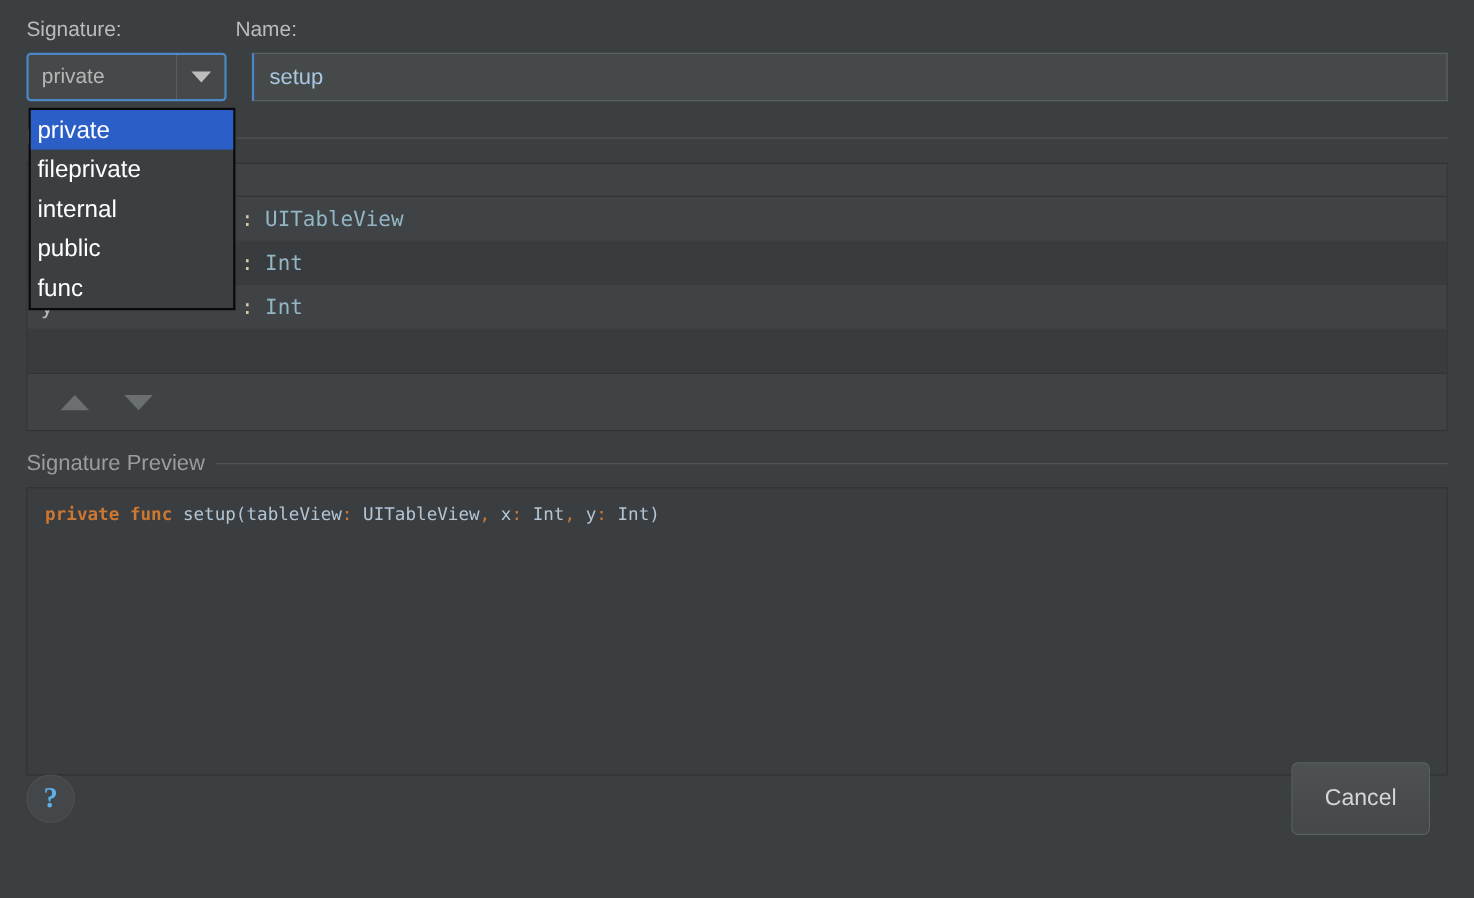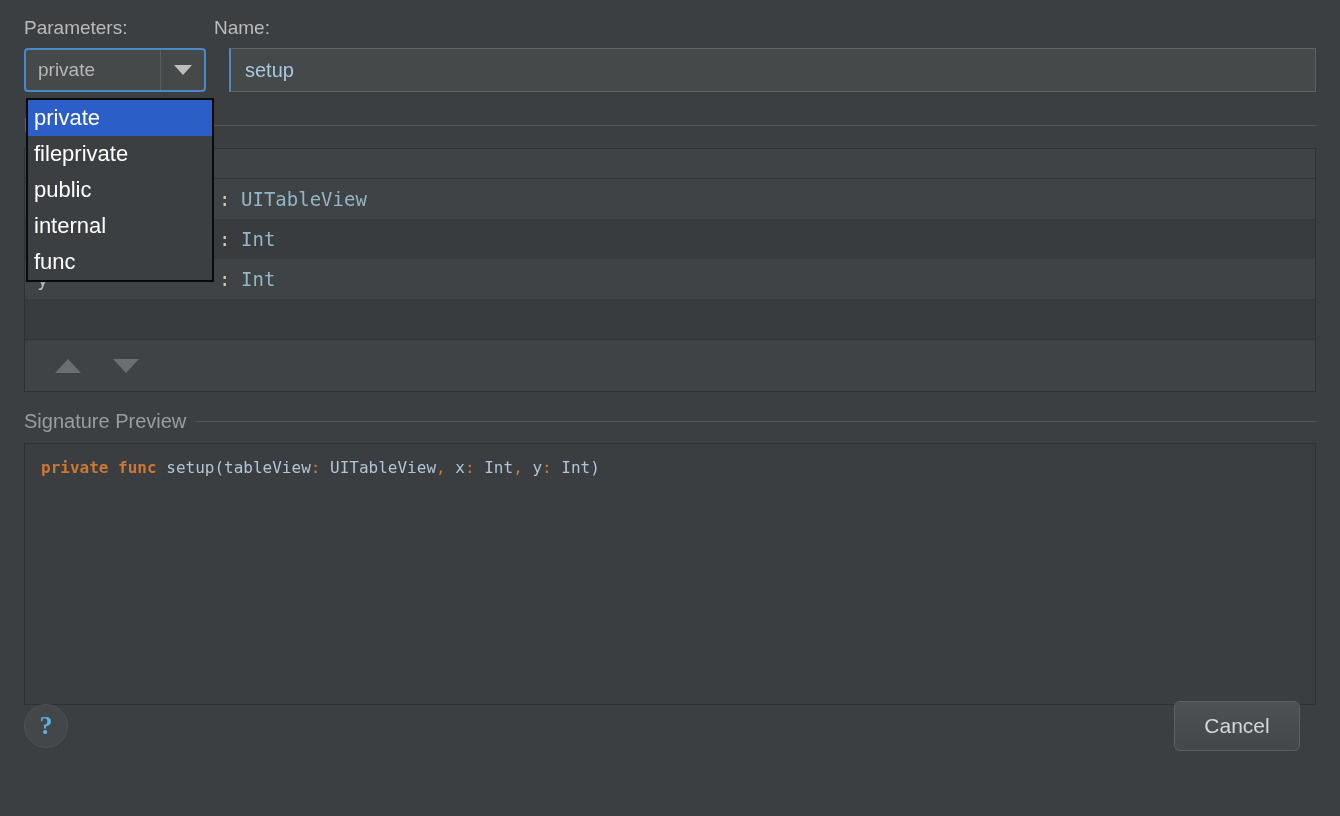--- a/index.html
+++ b/index.html
@@ -274,21 +274,21 @@
     display: flex;
     align-items: center;
     justify-content: center;
     color: #5eb0e8;
     font-size: 26px;
     font-weight: bold;
     font-family: "Liberation Serif", serif;
   }
   .footer-spacer { flex: 1; }
   .btn {
-    height: 50px;
+    height: 66px;
     min-width: 126px;
     padding: 0 22px;
     border-radius: 6px;
     font-size: 21px;
     display: flex;
     align-items: center;
     justify-content: center;
     border: 1px solid #5b6063;
     color: #d6d6d6;
   }
@@ -304,37 +304,37 @@
 </style>
 </head>
 <body>
 
 <div id="app">
 
 
   <div class="content">
 
     <div class="field-labels">
-      <span class="lbl visibility">Parameters:</span>
+      <span class="lbl visibility">Signature:</span>
       <span class="lbl">Name:</span>
     </div>
 
     <div class="fields-row">
 
       <div class="combo">
         <div class="combo-value">private</div>
         <div class="combo-arrow">
             <i></i>
           </div>
 
         <div class="combo-popup">
           <div class="combo-item selected">private</div>
           <div class="combo-item">fileprivate</div>
+          <div class="combo-item">internal</div>
           <div class="combo-item">public</div>
-          <div class="combo-item">internal</div>
           <div class="combo-item">func</div>
         </div>
       </div>
 
       <div class="name-field" placeholder="Name">setup</div>
     </div>
 
     <div class="group">
       <div class="group-header">
         <span class="group-title">Parameters</span>

